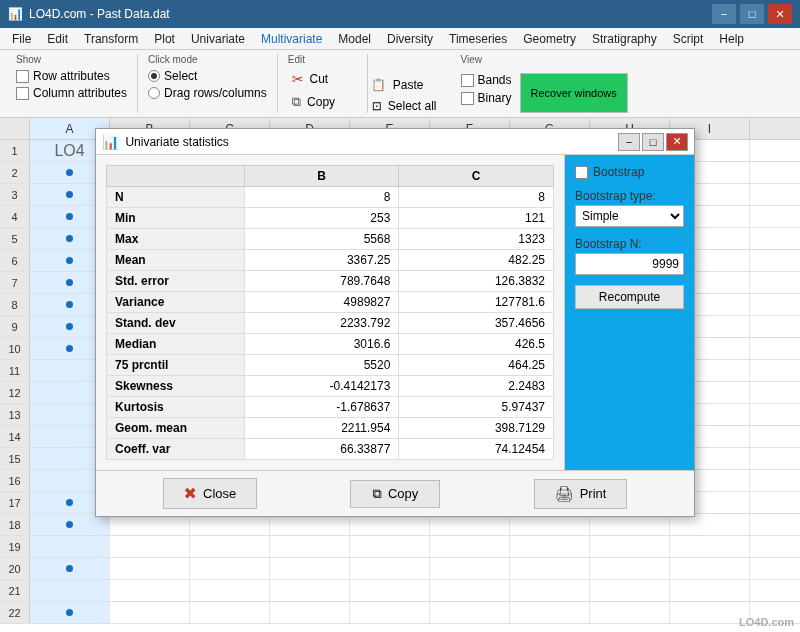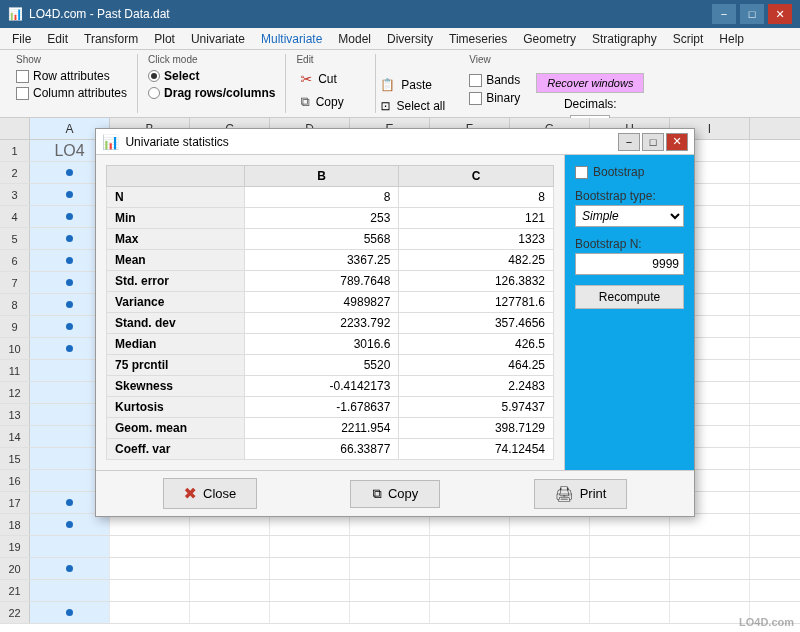--- a/index.html
+++ b/index.html
@@ -71,63 +71,62 @@
     }
     .toolbar-content { display: flex; flex-direction: column; gap: 3px; }
 
     .checkbox-row { display: flex; align-items: flex-end; gap: 4px; cursor: pointer; }
     .checkbox-box {
       width: 13px; height: 13px;
       border: 1px solid #888;
       background: white;
       display: inline-block;
     }
-    .radio-row { display: flex; align-items: center; gap: 4px; cursor: pointer; font-weight: bold; }
+    .radio-row { display: flex; align-items: center; gap: 4px; cursor: pointer; }
     .radio-circle {
       width: 12px; height: 12px;
       border: 1px solid #888;
       border-radius: 50%;
       background: white;
       display: inline-flex; align-items: center; justify-content: center;
     }
     .radio-circle.selected::after {
       content: '';
       width: 6px; height: 6px;
       border-radius: 50%;
       background: #333;
     }
 
     .toolbar-btn {
-      background: #f0abfc;
+      background: #22c55e;
       border: 1px solid #bbb;
-      padding: 3px 10px;
+      padding: 13px 10px;
       cursor: pointer;
       font-size: 11px;
       display: flex; align-items: center; gap: 4px;
       white-space: nowrap;
-      font-style: italic;
     }
 
     .click-mode-section { min-width: 130px; }
     .edit-section { min-width: 90px; }
     .view-section { min-width: 160px; }
 
     .edit-btn-row { display: flex; flex-direction: column; gap: 3px; }
     .edit-btn {
       display: flex; align-items: center; gap: 6px;
       cursor: pointer; padding: 2px 4px;
       font-size: 12px;
     }
     .scissors-icon { color: #c0392b; font-size: 14px; }
     .copy-icon { color: #555; font-size: 13px; }
 
     .paste-select-section { display: flex; flex-direction: column; gap: 3px; padding: 4px 10px 0 0; margin-top: 18px; }
     .paste-btn { display: flex; align-items: center; gap: 6px; cursor: pointer; font-size: 12px; padding: 2px 4px; }
 
-    .view-section-inner { display: flex; flex-direction: row; gap: 16px; margin-top: 4px; }
+    .view-section-inner { display: flex; flex-direction: row; gap: 8px; margin-top: 4px; }
     .view-col { display: flex; flex-direction: column; gap: 4px; }
 
     .decimals-row { display: flex; align-items: center; gap: 4px; font-size: 12px; flex-direction: column; }
     .decimals-select {
       width: 40px; height: 20px;
       border: 1px solid #aaa;
       background: white;
       font-size: 11px;
     }
 
@@ -289,21 +288,20 @@
     .bootstrap-checkbox { width: 13px; height: 13px; border: 1px solid #888; background: white; display: inline-block; }
     .bs-label { font-size: 12px; color: #333; }
     .bs-type-label { font-size: 12px; color: #333; margin-bottom: 2px; }
     .bs-select {
       width: 100%;
       height: 22px;
       border: 1px solid #aaa;
       background: white;
       font-size: 12px;
       padding: 0 2px;
-      font-style: italic;
     }
     .bs-n-label { font-size: 12px; color: #333; margin-bottom: 2px; }
     .bs-n-input {
       width: 100%;
       height: 22px;
       border: 1px solid #aaa;
       background: white;
       font-size: 12px;
       text-align: right;
       padding: 0 4px;

